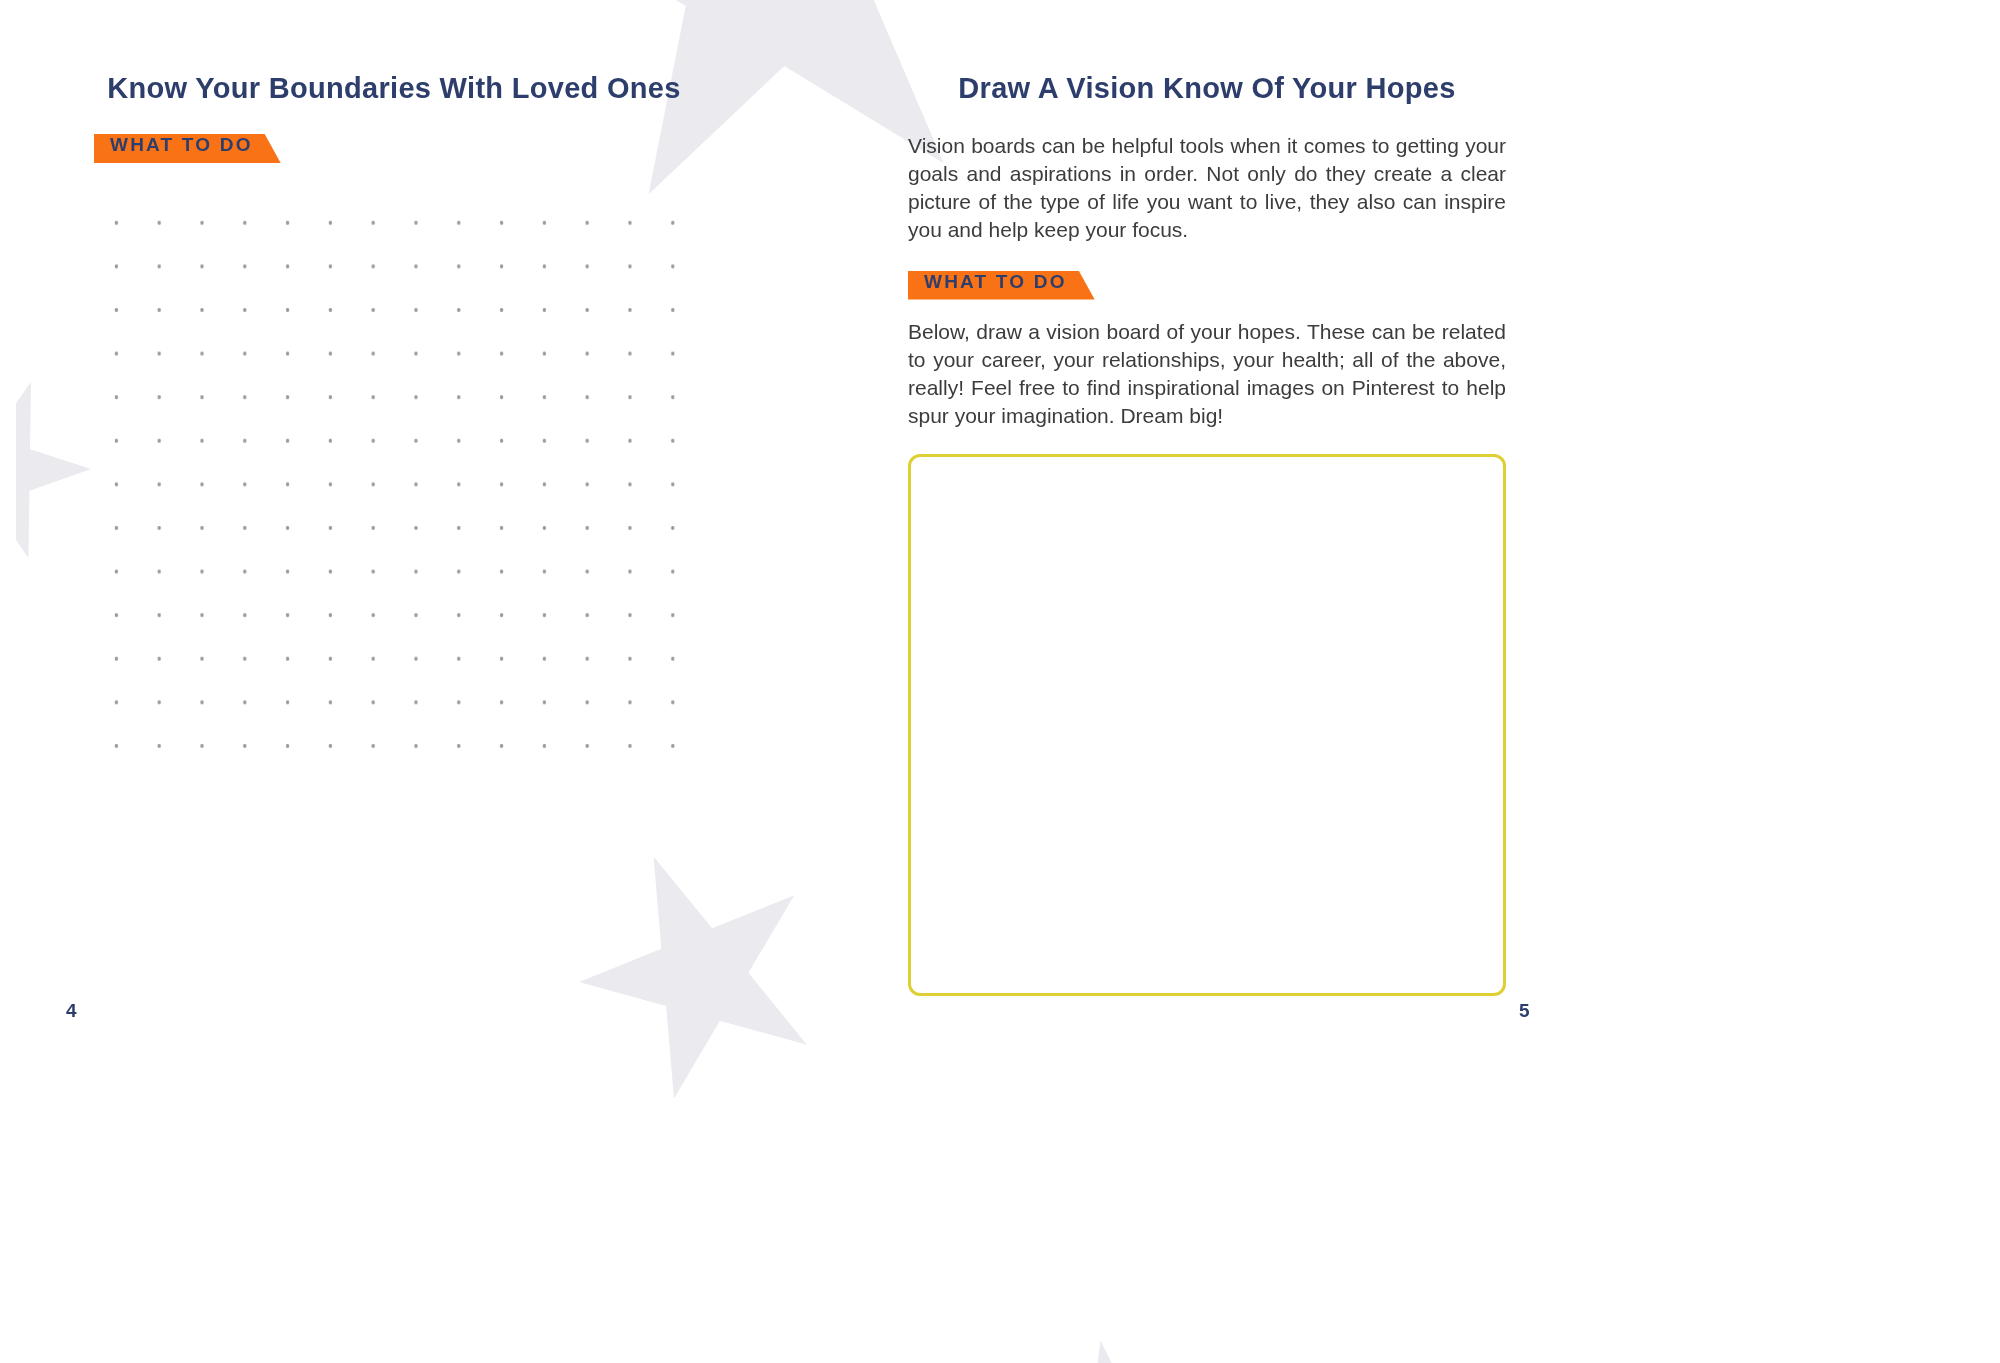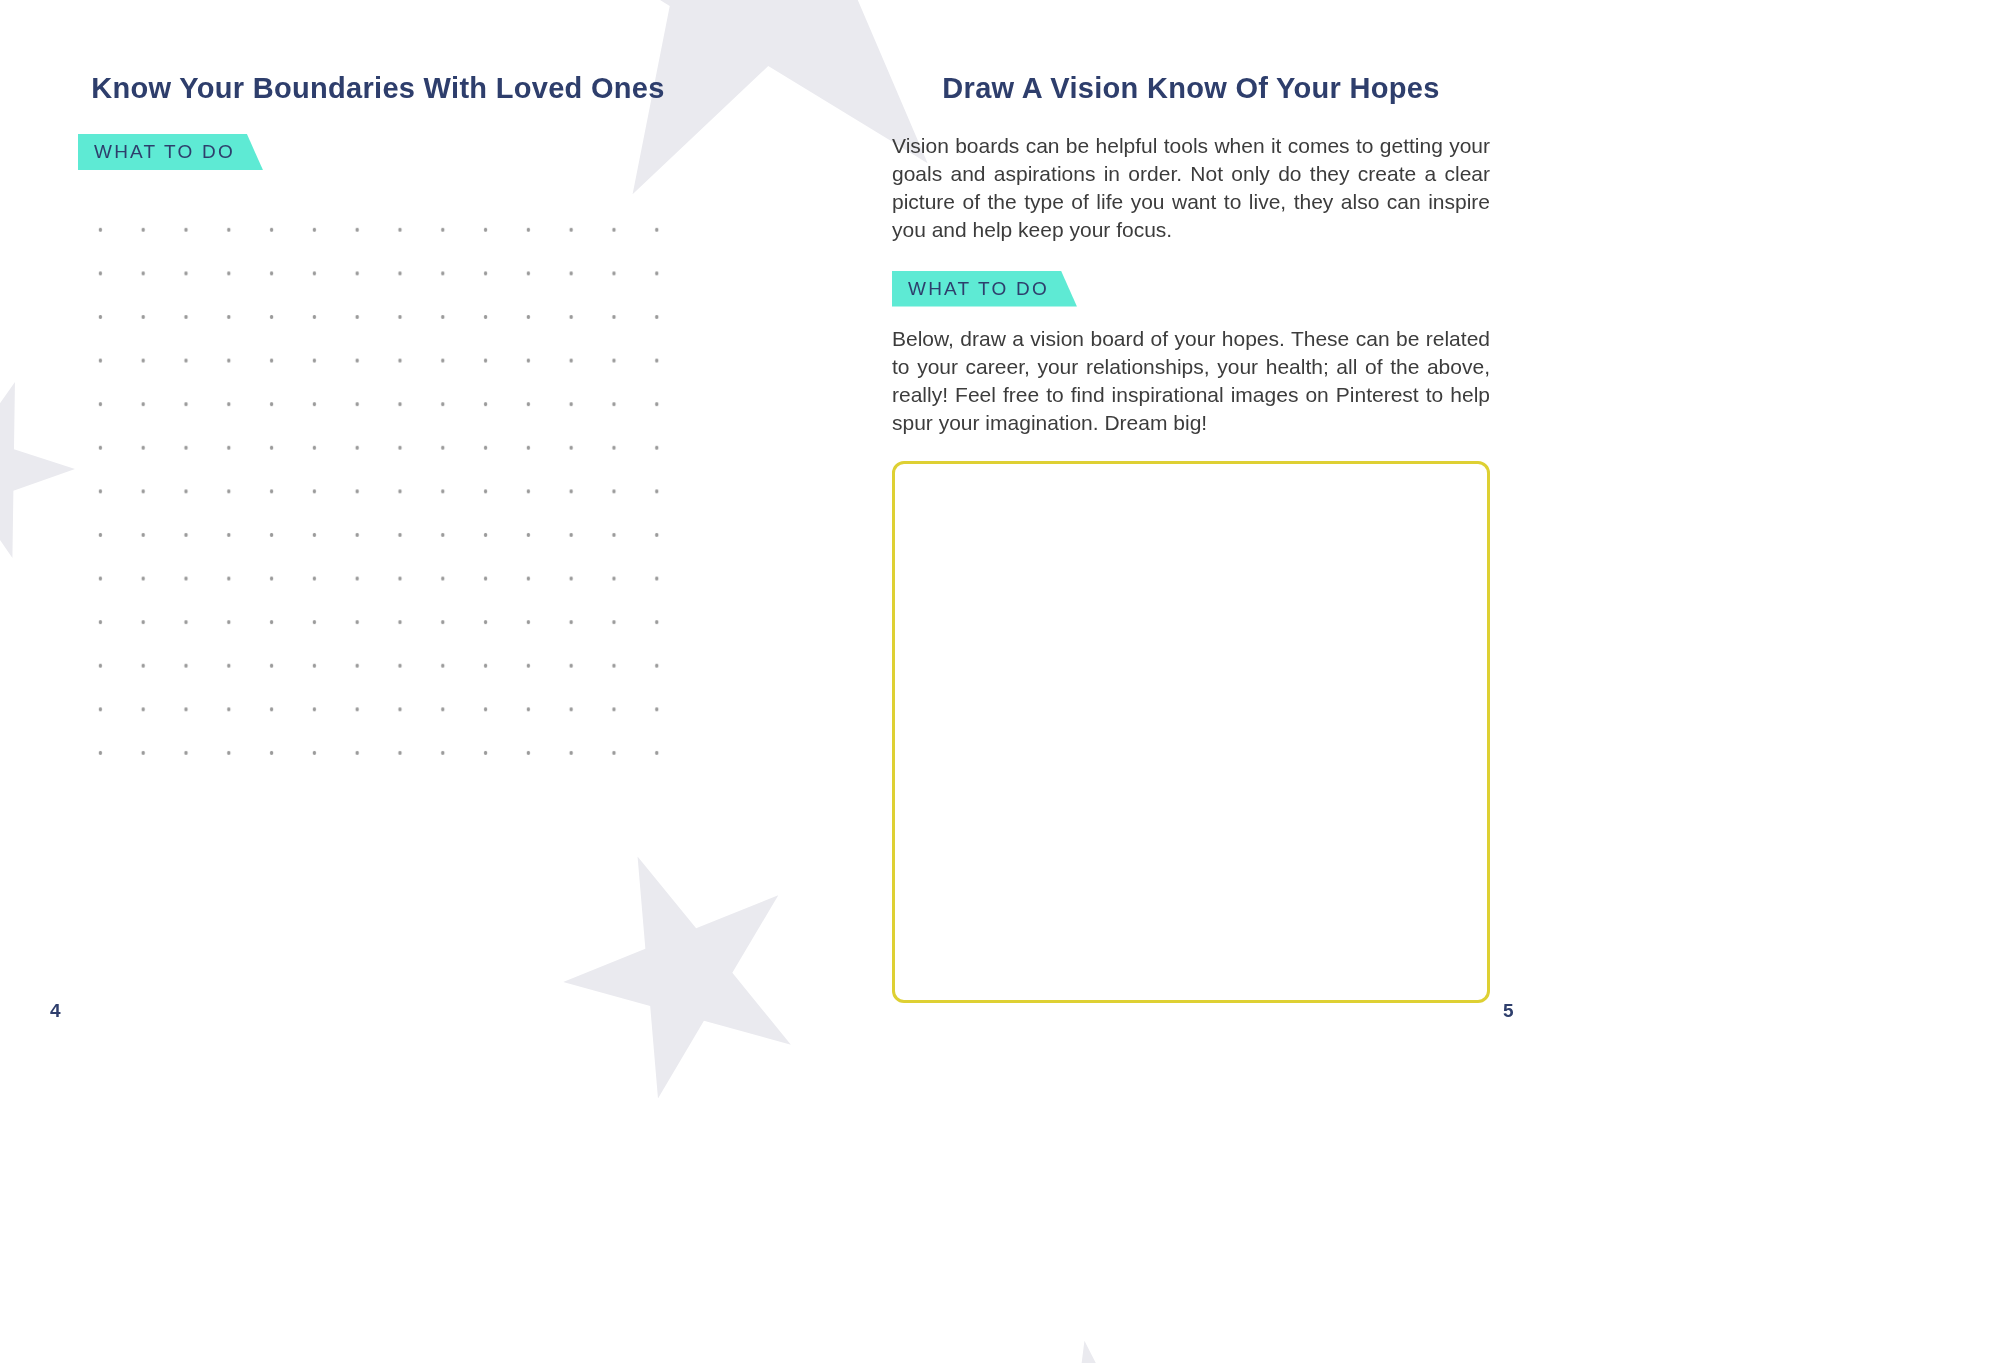--- a/index.html
+++ b/index.html
@@ -3,20 +3,21 @@
 <meta charset="utf-8">
 <style>
   html, body { margin: 0; padding: 0; background: #ffffff; }
   .page {
     position: relative;
     width: 1680px;
     height: 1363px;
     background: #ffffff;
     overflow: hidden;
     font-family: "Liberation Sans", sans-serif;
+    margin-left: 16px;
   }
 
   
   .star { position: absolute; z-index: 0; }
   .star-top    { left: 515px;  top: -300px; width: 480px; height: 480px; transform: rotate(-6deg); }
   .star-left   { left: -95px;  top: 378px;  width: 168px; height: 168px; transform: rotate(18deg); }
   .star-bottom { left: 565px;  top: 848px;  width: 232px; height: 232px; transform: rotate(-22deg); }
   .star-corner { left: 1815px; top: 925px;  width: 540px; height: 540px; transform: rotate(18deg); }
   .star-bottom-strip { left: 820px; top: 1336px; width: 640px; height: 640px; transform: rotate(-10deg); }
 
@@ -37,26 +38,26 @@
   .body-text {
     font-size: 21px;
     line-height: 1.34;
     color: #3c3c3c;
     margin: 0 0 24px 0;
     text-align: justify;
   }
 
   .banner {
     display: inline-block;
-    background: #5eead4;
+    background: #f97316;
     color: #2e3e6c;
-    font-weight: 400;
+    font-weight: 700;
     font-size: 19px;
     letter-spacing: 2.2px;
-    padding: 7px 28px 7px 16px;
+    padding: 0 28px 7px 16px;
     clip-path: polygon(0 0, calc(100% - 16px) 0, 100% 100%, 0 100%);
     margin: 2px 0 18px 0;
   }
 
   .dot-grid {
     width: 600px;
     height: 578px;
     margin-top: 12px;
     background-image: radial-gradient(circle, #9b9b9b 1.6px, transparent 2.1px);
     background-size: 42.8px 43.6px;

